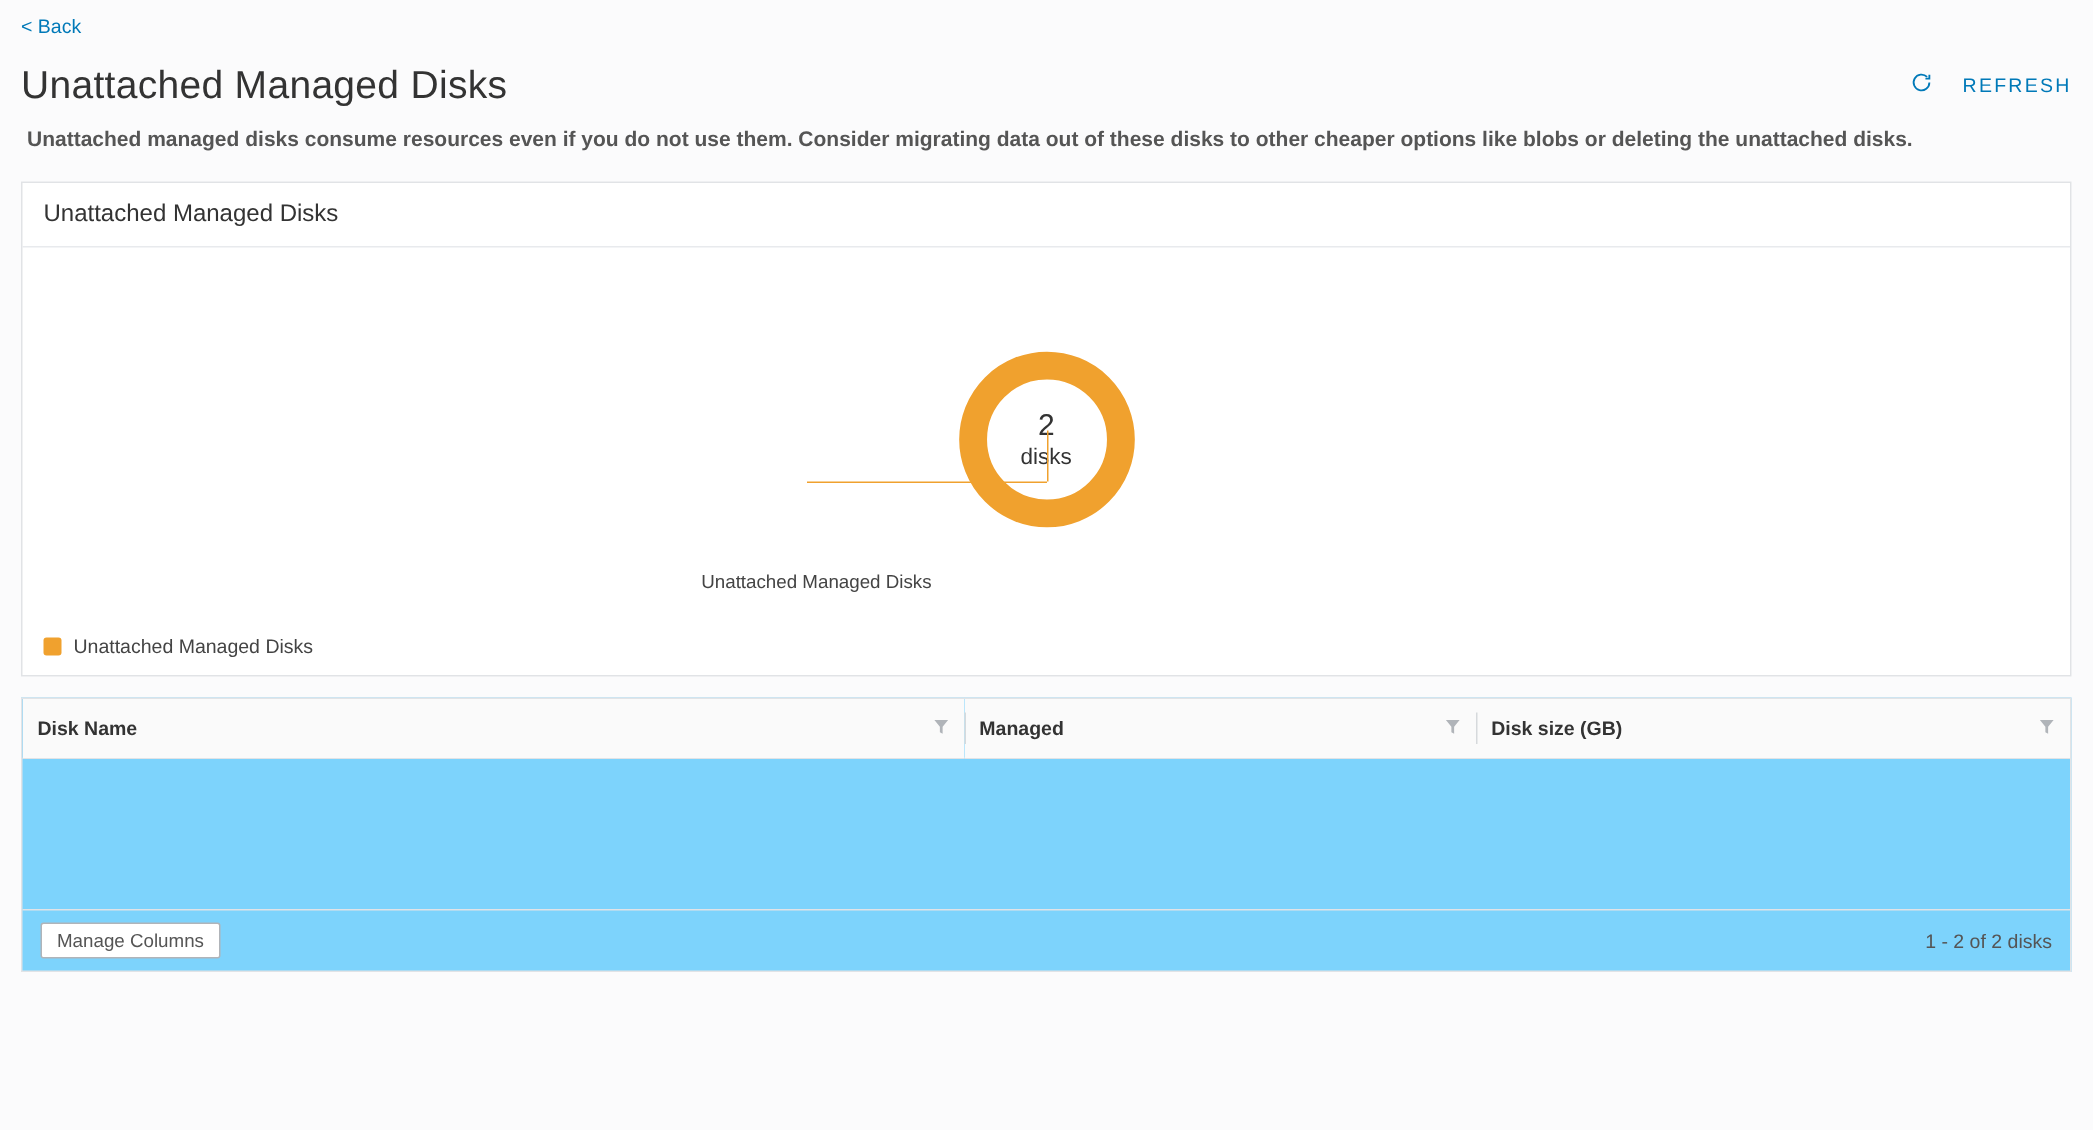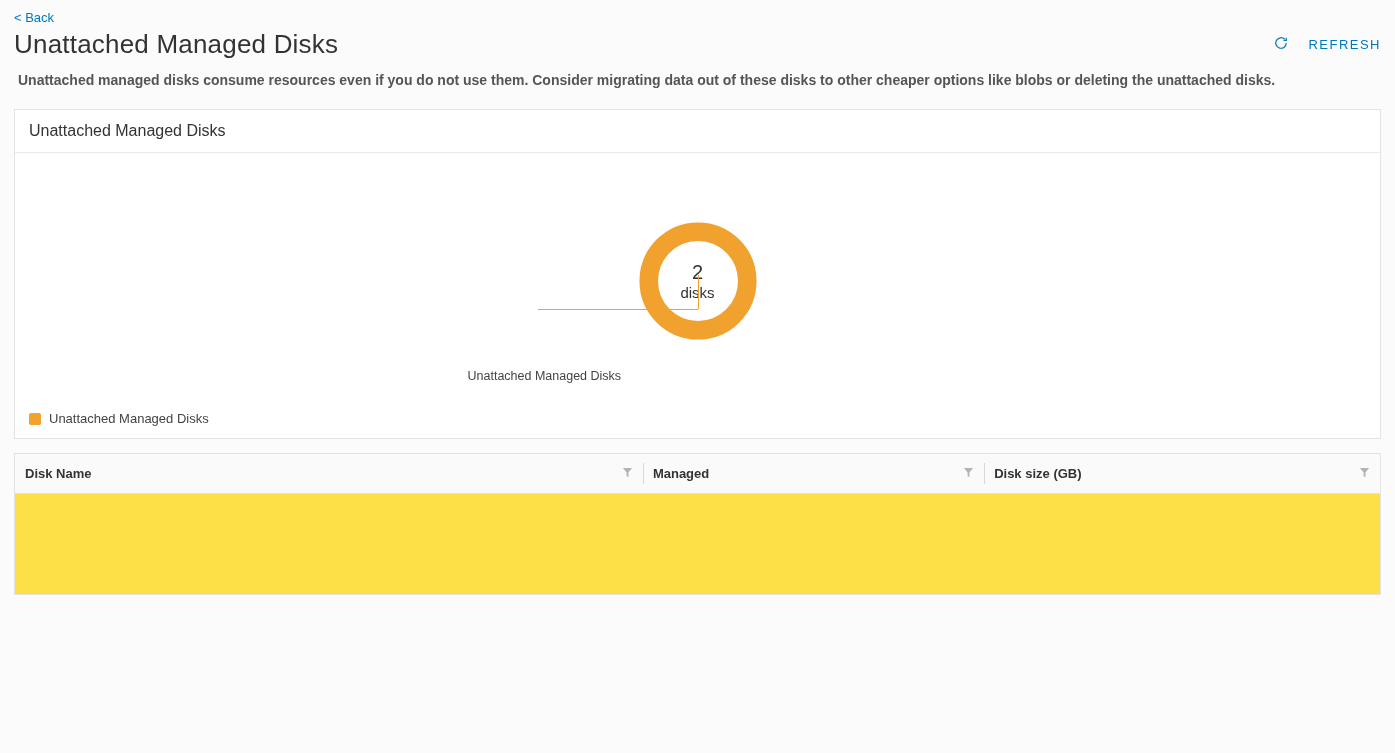--- a/index.html
+++ b/index.html
@@ -5,21 +5,21 @@
   * { box-sizing: border-box; margin: 0; padding: 0; }
   body {
     font-family: "Segoe UI", Arial, sans-serif;
     background: #fbfbfc;
     color: #333;
     font-size: 13px;
     padding: 10px 14px;
   }
   a { text-decoration: none; }
 
-  .back-link { color: #0079b8; font-size: 13px; display: inline-block; margin-bottom: 4px; }
+  .back-link { color: #0079b8; font-size: 13px; display: inline-block; margin-bottom: 16px; }
 
   .header-row { display: flex; justify-content: space-between; align-items: center; }
   .page-title {
     font-size: 26px;
     font-weight: 300;
     color: #333;
     letter-spacing: 0.2px;
   }
   .refresh-btn {
     border: none; background: none;
@@ -104,21 +104,21 @@
     display: flex; align-items: center; gap: 8px;
     font-size: 13px; color: #444;
   }
   .legend-swatch {
     width: 12px; height: 12px;
     background: #f0a12e;
     border-radius: 2px;
   }
 
   
-  .table-card { background: #fde047; border: 1px solid #e1e3e6; }
+  .table-card { background: #7dd3fc; border: 1px solid #e1e3e6; }
   table.data-grid {
     width: 100%;
     border-collapse: collapse;
     font-size: 13px;
   }
   .data-grid th {
     text-align: left;
     font-weight: 600;
     color: #333;
     background: #fafafa;
@@ -242,16 +242,20 @@
                 </svg>
             </span>
           </div>
         </th>
       </tr>
     </thead>
     <tbody>
     </tbody>
   </table>
   <span class="grid-spacer"></span>
+  <div class="grid-footer">
+    <button class="manage-columns-btn">Manage Columns</button>
+    <span>1 - 2 of 2 disks</span>
+  </div>
 </div>
 
 
 
 
 </body></html>

